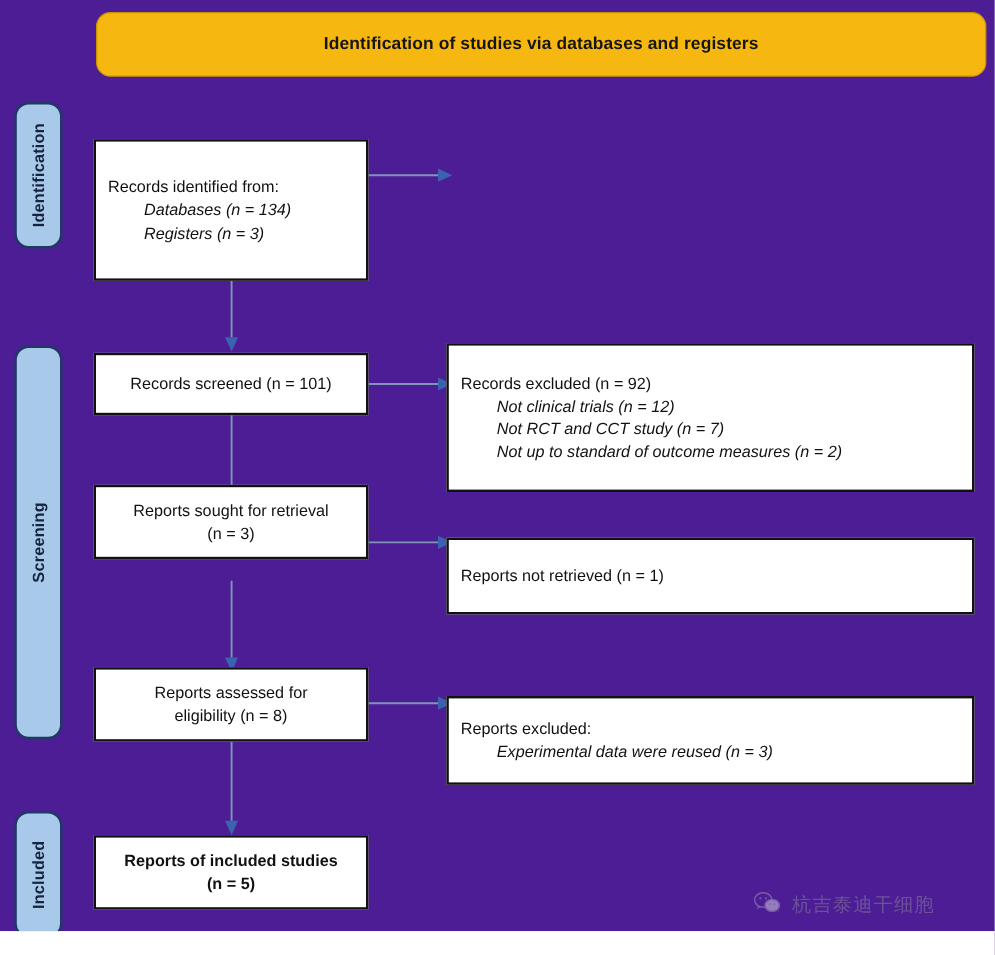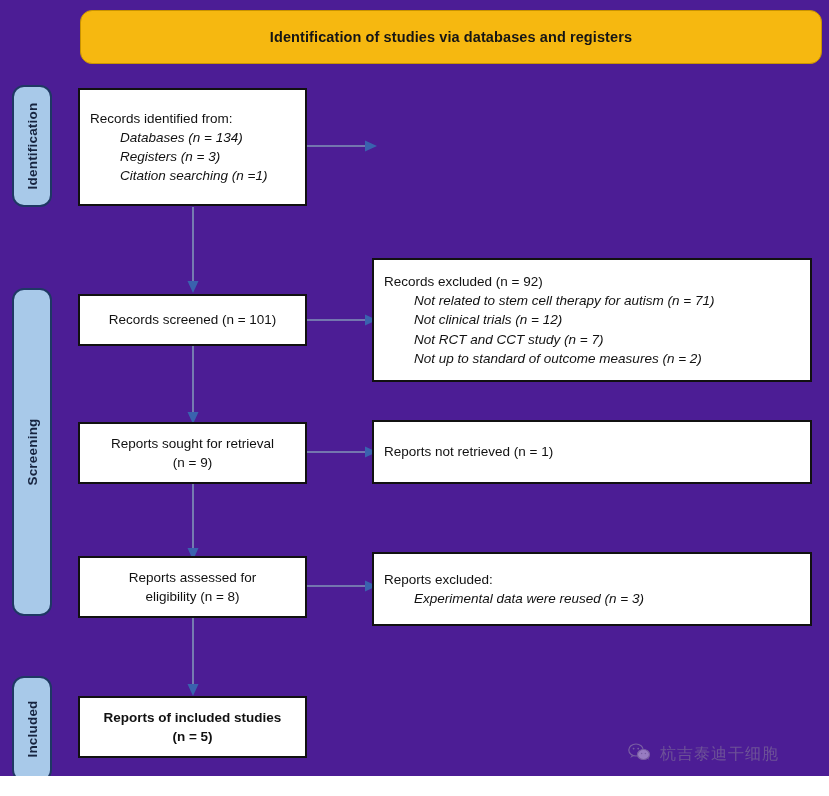--- a/index.html
+++ b/index.html
@@ -79,20 +79,21 @@
   .box-line {
     font-size: 13.5px;
     color: #111111;
     line-height: 1.42;
     white-space: pre;
   }
   .box.leftal {
     align-items: flex-start;
     text-align: left;
     padding-left: 10px;
+    margin-top: 28px;
   }
 
   
   .ind0 { padding-left: 0px; }
   .ind1 { padding-left: 8px; }
   .ind2 { padding-left: 30px; font-style: italic; }
 
   
   .connector {
     position: absolute;
@@ -188,39 +189,37 @@
     <svg width="16" height="80" viewBox="0 0 16 80">
       <line x1="8" y1="0" x2="8" y2="66" stroke="#8094B8" stroke-width="1.6"></line>
       <polygon points="2.5,66 13.5,66 8,78" fill="#3A62AE"></polygon>
     </svg>
   </div>
 
   <div class="box leftal" style="left:78px; top:88px; width:229px; height:118px;">
     <div class="box-line ind0">Records identified from:</div>
     <div class="box-line ind2">Databases (n = 134)</div>
     <div class="box-line ind2">Registers (n = 3)</div>
-    <div class="box-line ind2">Citation searching (n =1)</div>
   </div>
 
 
   <div class="box centered" style="left:78px; top:294px; width:229px; height:52px;">
     <div class="box-line">Records screened (n = 101)</div>
   </div>
 
   <div class="box leftal" style="left:372px; top:258px; width:440px; height:124px;">
     <div class="box-line ind0">Records excluded (n = 92)</div>
-    <div class="box-line ind2">Not related to stem cell therapy for autism (n = 71)</div>
     <div class="box-line ind2">Not clinical trials (n = 12)</div>
     <div class="box-line ind2">Not RCT and CCT study (n = 7)</div>
     <div class="box-line ind2">Not up to standard of outcome measures (n = 2)</div>
   </div>
 
-  <div class="box centered" style="left:78px; top:422px; width:229px; height:62px;">
+  <div class="box centered" style="left:78px; top:404px; width:229px; height:62px;">
     <div class="box-line">Reports sought for retrieval</div>
-    <div class="box-line">(n = 9)</div>
+    <div class="box-line">(n = 3)</div>
   </div>
 
   <div class="box leftal" style="left:372px; top:420px; width:440px; height:64px;">
     <div class="box-line ind0">Reports not retrieved (n = 1)</div>
   </div>
 
   <div class="box centered" style="left:78px; top:556px; width:229px; height:62px;">
     <div class="box-line">Reports assessed for</div>
     <div class="box-line">eligibility (n = 8)</div>
   </div>

